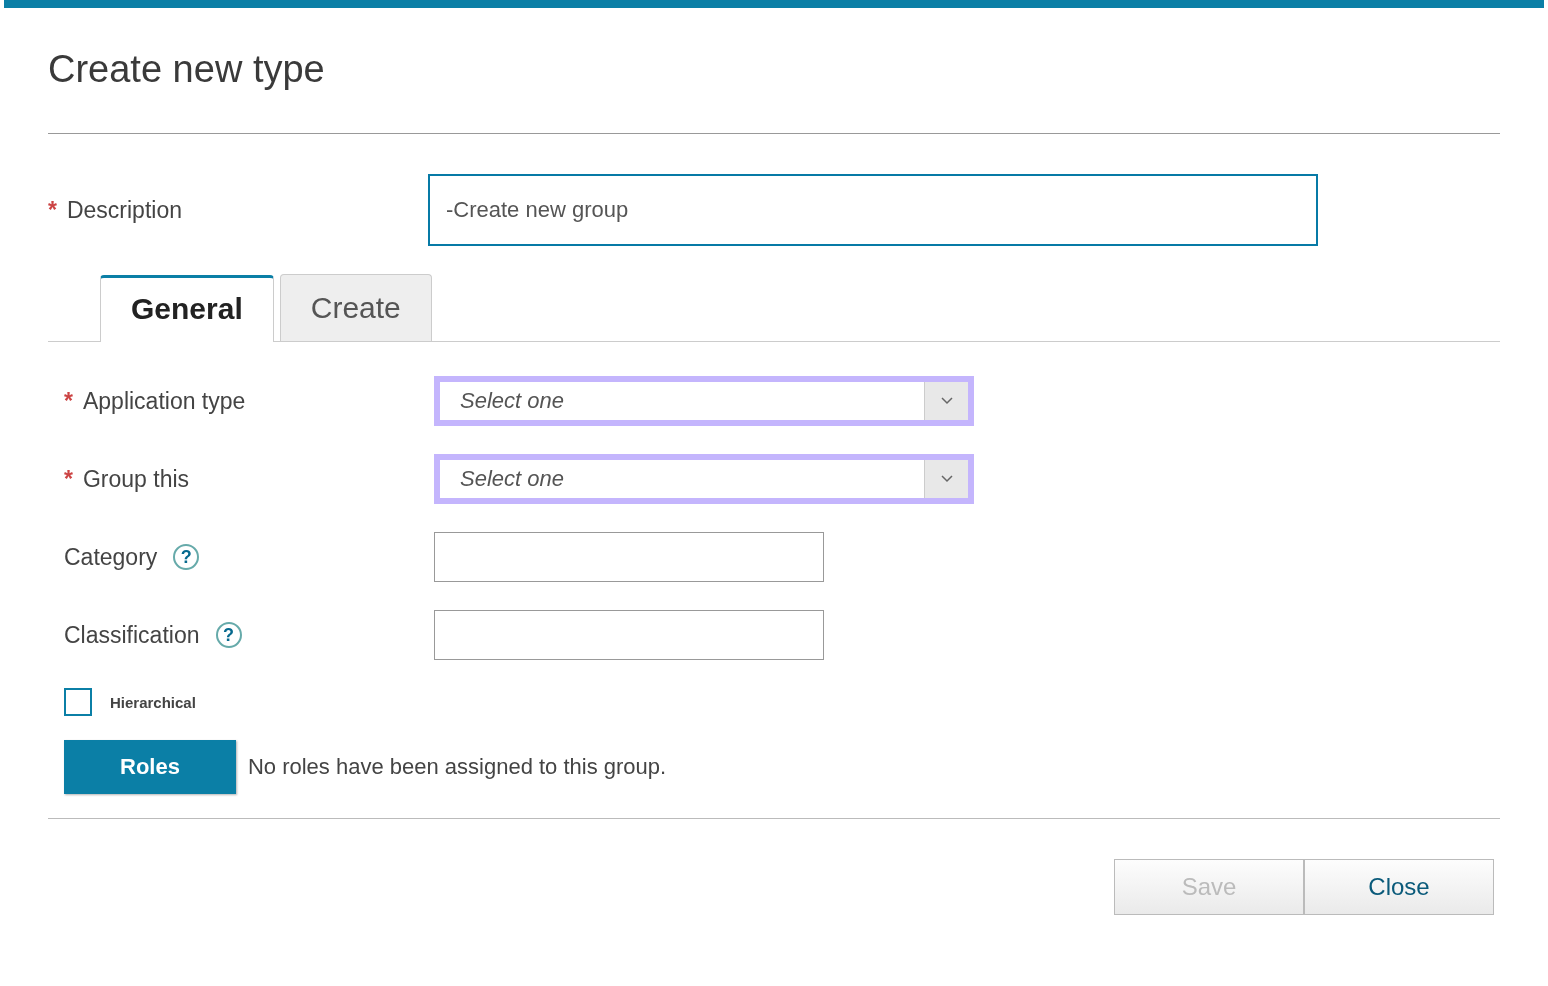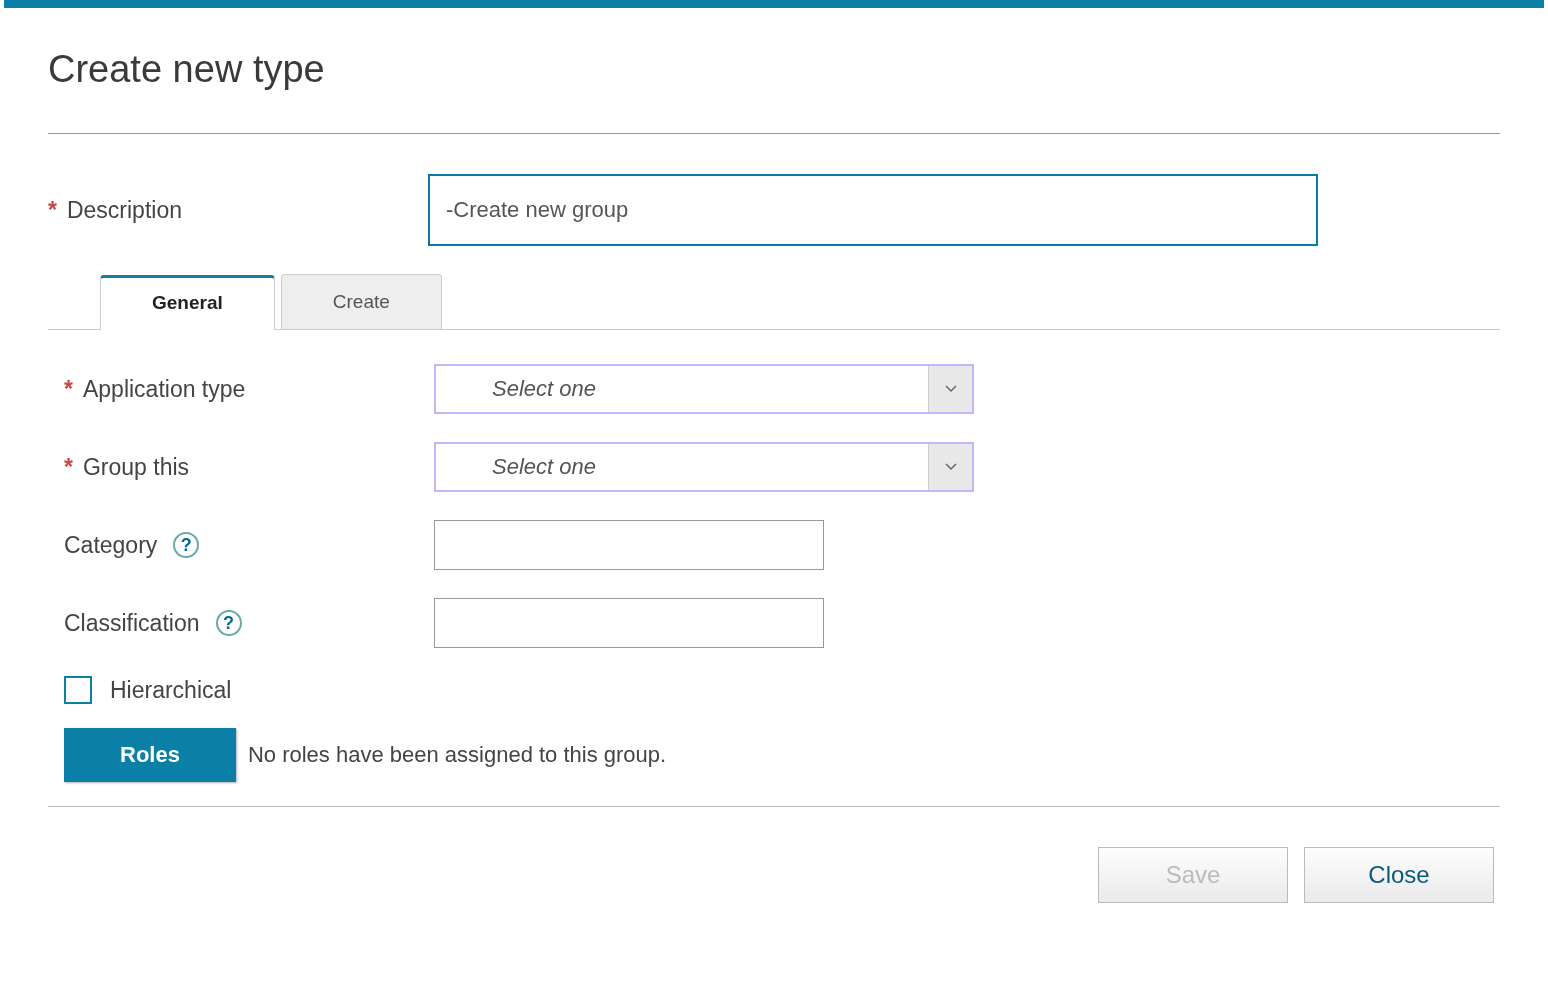--- a/index.html
+++ b/index.html
@@ -67,22 +67,22 @@
       background: #fff;
     }
     .tabs-row {
       display: flex;
       border-bottom: 1px solid #ccc;
       margin-top: 8px;
       margin-bottom: 34px;
       padding-left: 52px;
     }
     .tab {
-      padding: 16px 51px;
-      font-size: 19px;
+      padding: 16px 30px;
+      font-size: 30px;
       color: #555;
       background: #eee;
       border: 1px solid #ccc;
       border-bottom: none;
       margin-right: 6px;
       cursor: pointer;
       border-radius: 4px 4px 0 0;
     }
     .tab.active {
       background: #fff;
@@ -93,26 +93,25 @@
       position: relative;
       top: 1px;
     }
     .select-wrap {
       position: relative;
       width: 540px;
     }
     .select-box {
       width: 100%;
       height: 50px;
-      border: 2px solid #c4b5fd;
-      display: flex;
-      align-items: center;
-      cursor: pointer;
-      background: #fff;
-      padding-left: 36px;
+      border: 6px solid #c4b5fd;
+      display: flex;
+      align-items: center;
+      cursor: pointer;
+      background: #fff;
     }
     .select-text {
       flex: 1;
       padding: 0 20px;
       font-style: italic;
       color: #555;
       font-size: 22px;
     }
     .select-arrow {
       width: 44px;
@@ -159,22 +158,23 @@
       margin: 10px 0 24px 16px;
     }
     .checkbox-box {
       width: 28px;
       height: 28px;
       border: 2px solid #0b7fa6;
       background: #fff;
       cursor: pointer;
     }
     .checkbox-label {
-      font-size: 23px;
+      font-size: 15px;
       color: #444;
+      font-weight: bold;
     }
     .roles-row {
       display: flex;
       align-items: center;
       gap: 12px;
       margin-left: 16px;
       margin-bottom: 24px;
     }
     .roles-button {
       background: #0b7fa6;
@@ -191,21 +191,20 @@
       font-size: 22px;
     }
     .footer-divider {
       height: 1px;
       background: #bbb;
       margin: 10px 0 40px 0;
     }
     .footer-buttons {
       display: flex;
       justify-content: flex-end;
-      gap: 16px;
       padding-right: 6px;
     }
     .btn {
       min-width: 190px;
       height: 56px;
       font-size: 24px;
       border: 1px solid #bbb;
       background: linear-gradient(#fdfdfd, #eaeaea);
       cursor: pointer;
     }

